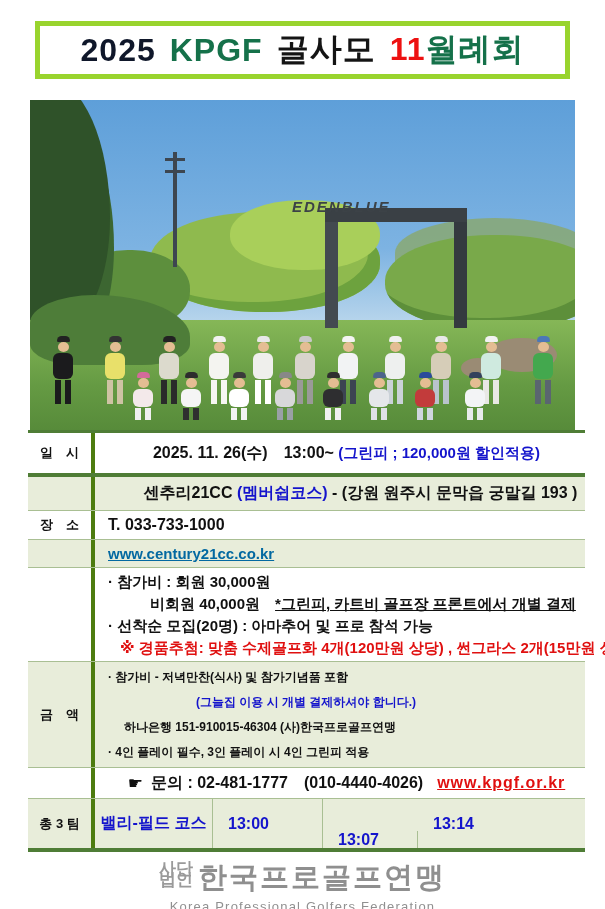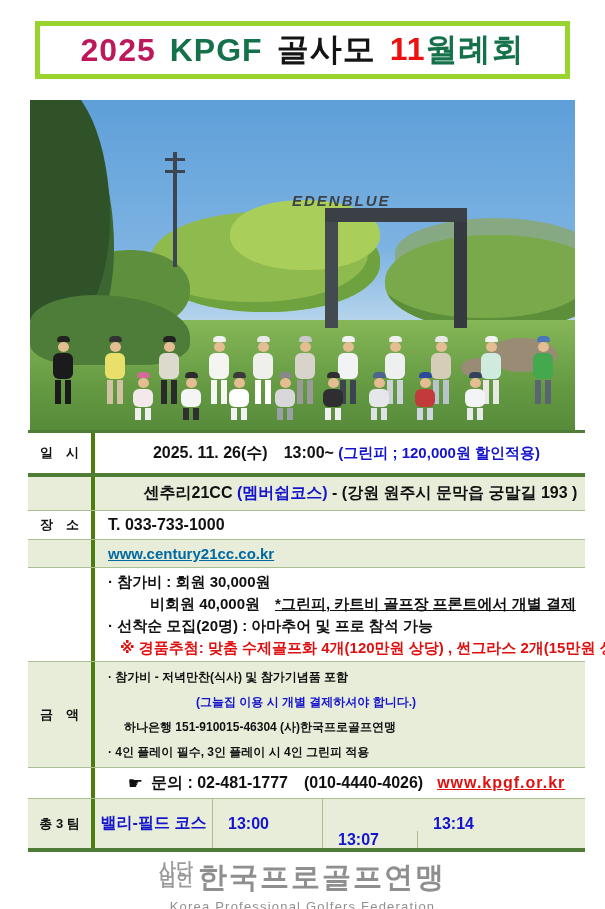--- a/index.html
+++ b/index.html
@@ -21,21 +21,21 @@
   .t3 { right:-30px; top:135px; width:220px; height:95px; background:#79a94a; box-shadow:inset -10px -12px 0 #5d8f3a; }
   .t4 { left:40px; top:150px; width:120px; height:80px; background:#5d8f3d; }
   .pine { position:absolute; left:-30px; top:-20px; width:110px; height:250px; background:#2f5229; border-radius:30% 55% 45% 40%; box-shadow:12px 30px 0 -8px #3c6631, 4px 90px 0 -6px #2c4d26; }
   .bush-front { position:absolute; left:0px; top:195px; width:160px; height:70px; background:#4e7d39; border-radius:40% 60% 30% 30%; }
   .pole { position:absolute; left:143px; top:52px; width:4px; height:115px; background:#3d4650; }
   .pole:before { content:""; position:absolute; left:-8px; top:6px; width:20px; height:3px; background:#3d4650; box-shadow:0 12px 0 #3d4650; }
   .frame { position:absolute; left:295px; top:108px; width:142px; height:120px; }
   .f-top { position:absolute; left:0; top:0; width:142px; height:14px; background:#3a4045; }
   .f-left { position:absolute; left:0; top:14px; width:13px; height:106px; background:#434a50; }
   .f-right { position:absolute; right:0; top:14px; width:13px; height:106px; background:#343a3f; }
-  .sign-text { position:absolute; left:262px; top:92px; font-size:15px; font-weight:bold; font-style:italic;
+  .sign-text { position:absolute; left:262px; top:98px; font-size:15px; font-weight:bold; font-style:italic;
     color:#3c4247; letter-spacing:2px; }
   .grass { position:absolute; left:0; bottom:0; width:100%; height:110px;
     background:linear-gradient(#86b757, #659a43 60%, #578b3a); }
   .rock { position:absolute; background:#9a8b74; border-radius:50%; }
   .r1 { right:18px; bottom:58px; width:70px; height:34px; }
   .r2 { right:80px; bottom:52px; width:34px; height:20px; }
   .person { position:absolute; width:26px; }
   .p-cap { width:13px; height:6px; border-radius:7px 7px 2px 2px; margin:0 auto; }
   .p-head { width:11px; height:10px; border-radius:50%; background:#e4bd93; margin:0 auto; }
   .p-torso { width:20px; border-radius:6px; margin:1px auto 0; }
@@ -82,21 +82,21 @@
   .org-prefix { font-size:17px; line-height:11px; text-align:left; margin:5px 5px 0 0; color:#9a9a9a; font-weight:bold; }
   .org-name { font-size:29px; font-weight:800; letter-spacing:2px; color:#8f8f8f; }
   .org-en { font-size:13px; letter-spacing:1.2px; color:#909090; margin-top:1px; }
 </style>
 </head>
 <body>
 
 <div class="page">
 
   <div class="banner">
-    <span style="color: #be185d;">2025</span>
+    <span style="color: #0f172a;">2025</span>
     <span style="color: rgb(21, 113, 74);">KPGF</span>
     <span style="color: rgb(20, 20, 20);">골사모</span>
     <span><span style="color: rgb(237, 17, 17); margin: 0px;">11</span><span style="color: rgb(21, 113, 74); margin: 0px;">월례회</span></span>
   </div>
 
   <div class="photo">
     <div class="sky"></div>
     <div class="hill"></div>
     <div class="tree t1"></div>
     <div class="tree t2"></div>

